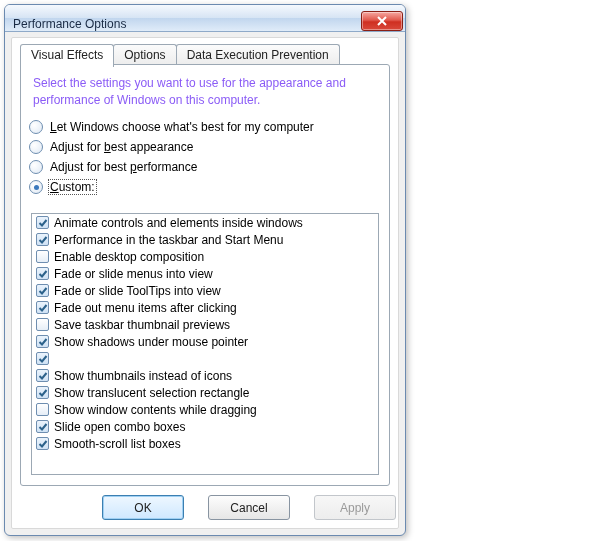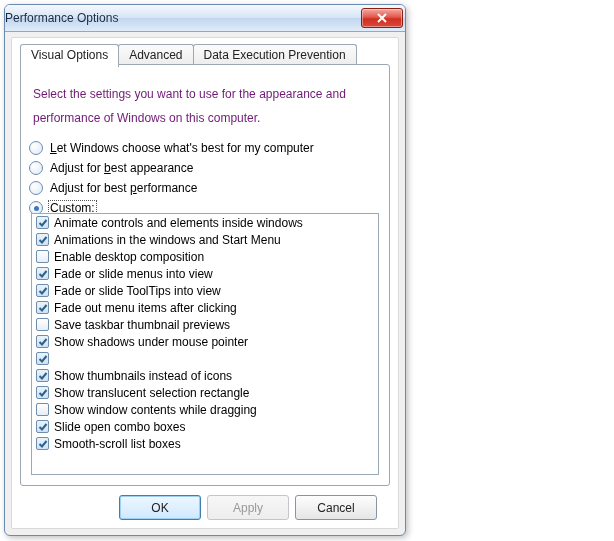--- a/index.html
+++ b/index.html
@@ -1,63 +1,63 @@
 <!DOCTYPE html>
 <html><head>
 <meta charset="utf-8">
 <style>
   html,body{margin:0;padding:0;width:614px;height:541px;background:#fff;font-family:"Segoe UI",Tahoma,sans-serif;font-size:12px;color:#000}
   .dialog{position:absolute;left:4px;top:4px;width:400px;height:530px;border:1px solid #6b8ab0;border-radius:6px;background:#f0f0f0;box-shadow:2px 2px 6px rgba(0,0,0,.25);overflow:hidden}
-  .titlebar{height:26px;background:linear-gradient(to bottom,#f5f9fe 0%,#d6e4f4 50%,#c1d6ee 51%,#e0ecf9 100%);border-bottom:1px solid #8ea9c8;display:flex;align-items:center;padding:0 2px 0 0}
+  .titlebar{height:26px;background:linear-gradient(to bottom,#f5f9fe 0%,#d6e4f4 50%,#c1d6ee 51%,#e0ecf9 100%);border-bottom:1px solid #8ea9c8;display:flex;align-items:flex-end;padding:0 2px 0 8px}
   .titlebar .title{flex:1;font-size:12px;color:#1a2b45}
   .closebtn{width:40px;height:18px;border-radius:3px;background:linear-gradient(to bottom,#f6a8a1 0%,#e1594d 45%,#cf2f21 55%,#d9483a 100%);border:1px solid #8a1f15;display:flex;align-items:center;justify-content:center;color:#fff;box-shadow:inset 0 0 0 1px rgba(255,255,255,.4)}
   .closebtn svg{width:10px;height:10px}
   .client{position:absolute;left:6px;right:6px;top:32px;bottom:6px;background:#fff;border:1px solid #d9d9d9;border-radius:2px}
   .tabs{position:absolute;left:8px;top:6px;display:flex;font-size:12px}
   .tab{padding:3px 10px 4px;border:1px solid #9ca8b4;border-bottom:none;background:linear-gradient(to bottom,#fbfbfb,#ececec);color:#222;margin-right:-1px;border-radius:3px 3px 0 0;cursor:default;position:relative}
   .tab.active{background:#fff;z-index:2;padding-bottom:5px;margin-bottom:-1px}
   .tabpanel{position:absolute;left:8px;right:8px;top:26px;bottom:42px;border:1px solid #9ca8b4;background:#fff;border-radius:0 3px 3px 3px}
-  .desc{margin:17px 12px 8px;line-height:24px;color:#701a75}
+  .desc{margin:10px 12px 8px;line-height:17px;color:#8b5cf6}
   .radios{margin:4px 8px 6px}
   .radio{display:flex;align-items:center;height:20px;cursor:default}
   .radio .dot{width:12px;height:12px;border:1px solid #6e8eb0;border-radius:50%;background:radial-gradient(circle at 35% 35%,#fff,#dfe9f4);margin-right:6px;display:flex;align-items:center;justify-content:center}
   .radio.sel .dot::after{content:"";width:5px;height:5px;border-radius:50%;background:#3b79bd}
   .radio .lbl{position:relative;padding:0 1px}
   .radio .lbl u{text-decoration:underline}
   .radio.sel .lbl{outline:1px dotted #555}
   .checklist{position:absolute;left:10px;right:10px;top:148px;bottom:10px;border:1px solid #9ca8b4;background:#fff;overflow:auto}
   .checklist::-webkit-scrollbar{width:0}
   .cli{display:flex;align-items:center;height:17px;padding:0 4px}
   .cli .cb{width:13px;height:13px;border:1px solid #6e8eb0;border-radius:2px;background:linear-gradient(to bottom,#fff,#e6eef7);margin-right:5px;box-sizing:border-box;display:flex;align-items:center;justify-content:center}
   .cli.ck .cb{background:linear-gradient(to bottom,#eaf3fc,#cfe2f5)}
   .cli.ck .cb svg{width:10px;height:10px;display:block}
   .cli:not(.ck) .cb svg{display:none}
   .cli .tx{white-space:nowrap}
-  .buttons{position:absolute;right:21px;bottom:8px;display:flex;gap:6px}
+  .buttons{position:absolute;right:2px;bottom:8px;display:flex;gap:24px}
   .btn{width:80px;height:23px;border:1px solid #8894a1;border-radius:3px;background:linear-gradient(to bottom,#fdfdfd,#e6e6e6);font-size:12px;display:flex;align-items:center;justify-content:center;cursor:default;color:#222}
   .btn.default{border:1px solid #3c7fb1;box-shadow:inset 0 0 0 1px #9fd0f3;background:linear-gradient(to bottom,#eef7ff,#cfe8ff)}
   .btn.disabled{color:#9a9a9a;border-color:#c2c6cb;background:linear-gradient(to bottom,#f7f7f7,#ededed)}
 </style>
 </head>
 <body>
 
 <div class="dialog">
   <div class="titlebar">
     <div class="title">Performance Options</div>
     <div class="closebtn">
       <svg viewBox="0 0 10 10">
           <path d="M1 1 L9 9 M9 1 L1 9" stroke="#fff" stroke-width="2" fill="none"></path>
         </svg>
     </div>
   </div>
 
   <div class="client">
     <div class="tabs" id="tabstrip">
-        <div class="tab active">Visual Options</div>
-        <div class="tab">Advanced</div>
+        <div class="tab active">Visual Effects</div>
+        <div class="tab">Options</div>
         <div class="tab">Data Execution Prevention</div>
       </div>
     <div class="tabpanel">
       <div class="desc">Select the settings you want to use for the appearance and performance of Windows on this computer.</div>
       <div class="radios" id="radiogrp">
           <div class="radio">
             <span class="dot"></span>
             <span class="lbl"><u>L</u>et Windows choose what's best for my computer</span>
           </div>
           <div class="radio">
@@ -81,21 +81,21 @@
               </svg>
             </span>
             <span class="tx">Animate controls and elements inside windows</span>
           </div>
           <div class="cli ck">
             <span class="cb">
               <svg viewBox="0 0 10 10">
                 <path d="M1.5 5 L4 7.5 L8.5 2" stroke="#2c628b" stroke-width="2" fill="none"></path>
               </svg>
             </span>
-            <span class="tx">Animations in the windows and Start Menu</span>
+            <span class="tx">Performance in the taskbar and Start Menu</span>
           </div>
           <div class="cli">
             <span class="cb"></span>
             <span class="tx">Enable desktop composition</span>
           </div>
           <div class="cli ck">
             <span class="cb">
               <svg viewBox="0 0 10 10">
                 <path d="M1.5 5 L4 7.5 L8.5 2" stroke="#2c628b" stroke-width="2" fill="none"></path>
               </svg>
@@ -172,21 +172,21 @@
               </svg>
             </span>
             <span class="tx">Smooth-scroll list boxes</span>
           </div>
         </div>
     </div>
     <div class="buttons">
       <div class="btn default">
           <span>OK</span>
         </div>
+      <div class="btn">
+          <span>Cancel</span>
+        </div>
       <div class="btn disabled">
           <span>Apply</span>
-        </div>
-      <div class="btn">
-          <span>Cancel</span>
         </div>
     </div>
   </div>
 </div>
 
 </body></html>

